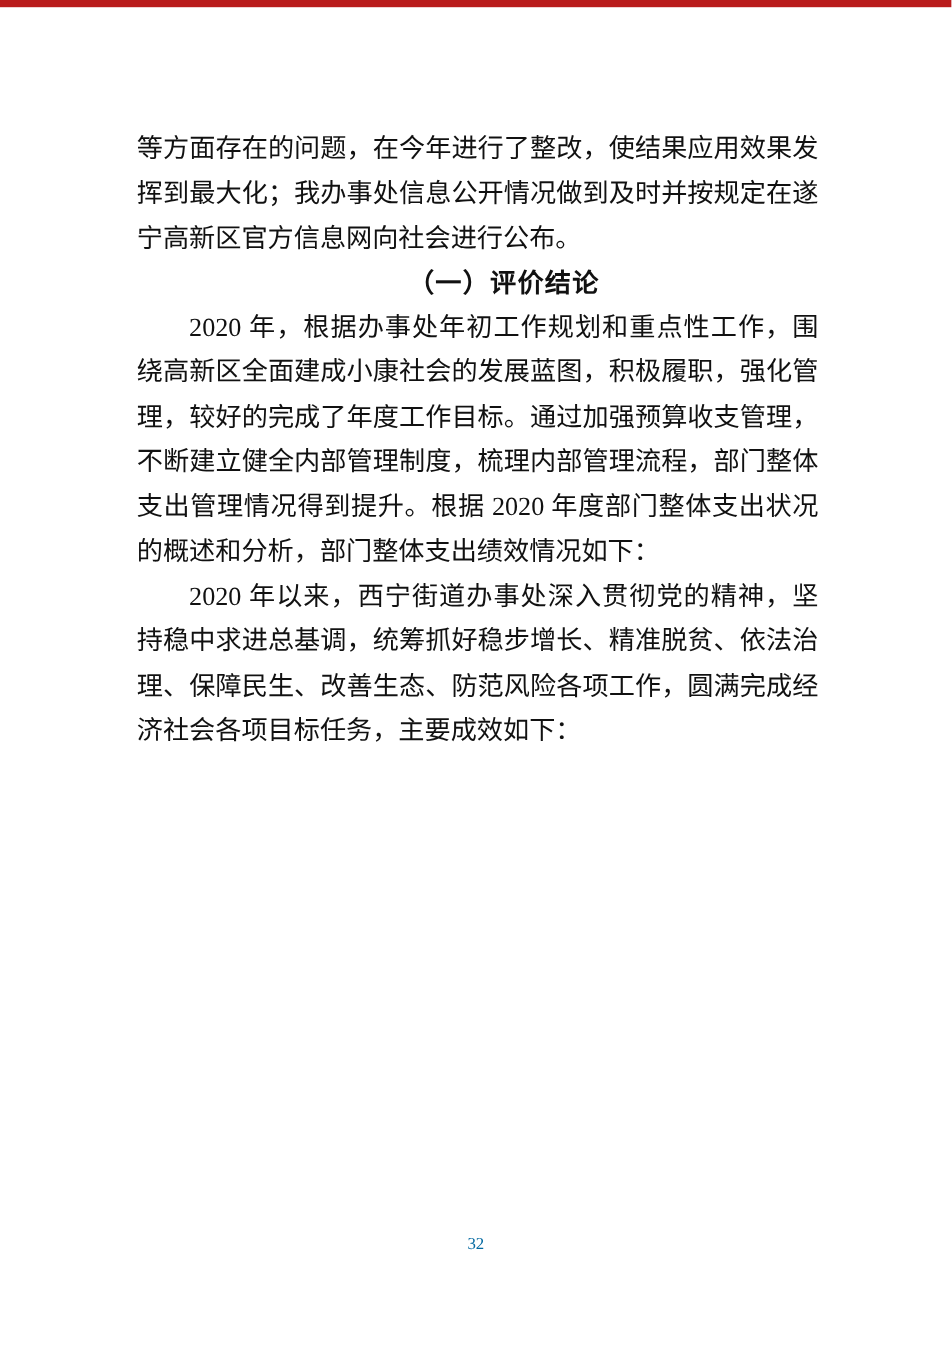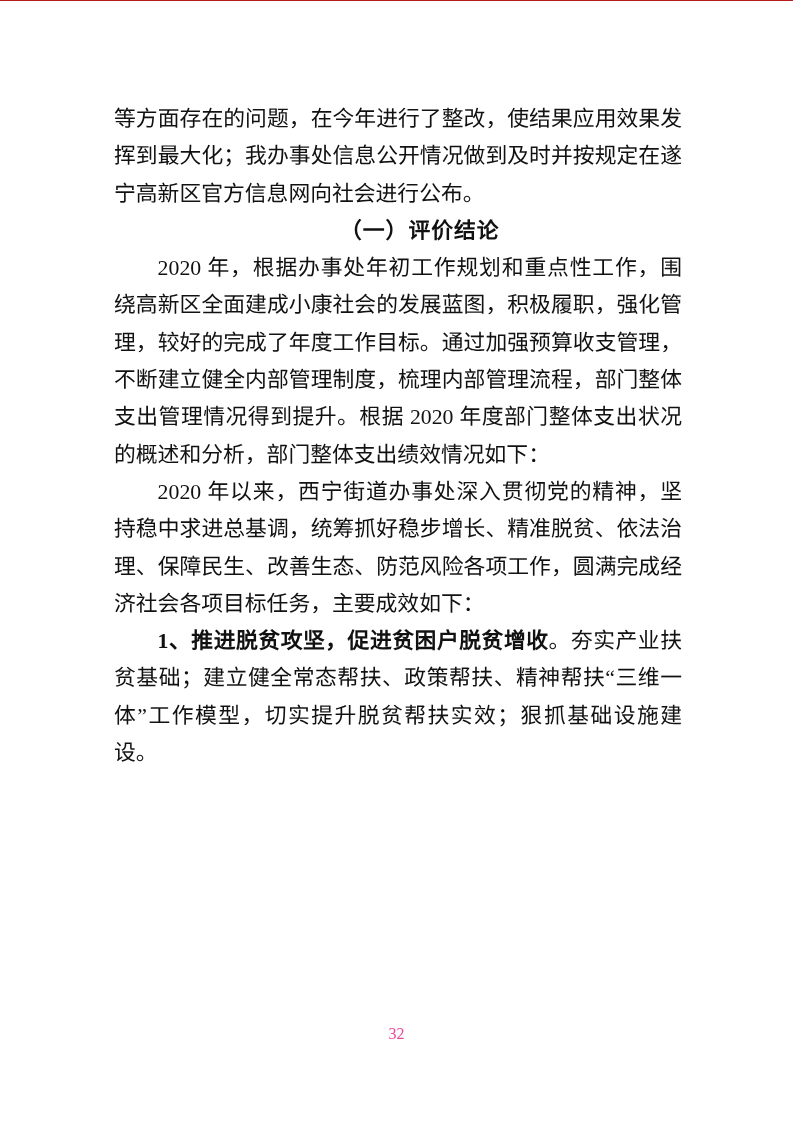--- a/index.html
+++ b/index.html
@@ -8,21 +8,21 @@
     background: #ffffff;
   }
   .page {
     position: relative;
     width: 793px;
     height: 1122px;
     background: #ffffff;
     overflow: hidden;
     color: #111111;
     font-family: "Liberation Serif", "DejaVu Serif", serif;
-    border-top: 1px solid #b91c1c;
+    border-top: 6px solid #b91c1c;
     box-sizing: border-box;
   }
   .text-block {
     position: absolute;
     left: 114px;
     top: 100px;
     width: 568px;
     font-size: 21.8px;
     line-height: 37.3px;
     text-align: justify;
@@ -51,41 +51,40 @@
     text-align: center;
     letter-spacing: 1px;
   }
   .bold-lead { font-weight: 700; }
   .footer-pagenum {
     position: absolute;
     left: 0;
     right: 0;
     top: 1024px;
     text-align: center;
-    font-size: 16px;
-    color: #ec4899;
+    font-size: 14px;
+    color: #0369a1;
     font-family: "Liberation Serif", "DejaVu Serif", serif;
   }
 </style>
 </head>
 <body>
 
 <div class="page">
   <div class="text-block">
 
     <p class="no-indent">等方面存在的问题，在今年进行了整改，使结果应用效果发挥到最大化；我办事处信息公开情况做到及时并按规定在遂宁高新区官方信息网向社会进行公布。</p>
 
 
     <h3 class="h-subsection">（一）评价结论</h3>
 
     <p class="indent">2020 年，根据办事处年初工作规划和重点性工作，围绕高新区全面建成小康社会的发展蓝图，积极履职，强化管理，较好的完成了年度工作目标。通过加强预算收支管理，不断建立健全内部管理制度，梳理内部管理流程，部门整体支出管理情况得到提升。根据 2020 年度部门整体支出状况的概述和分析，部门整体支出绩效情况如下：</p>
 
     <p class="indent">2020 年以来，西宁街道办事处深入贯彻党的精神，坚持稳中求进总基调，统筹抓好稳步增长、精准脱贫、依法治理、保障民生、改善生态、防范风险各项工作，圆满完成经济社会各项目标任务，主要成效如下：</p>
 
-    <p class="indent"><span class="bold-lead">1、推进脱贫攻坚，促进贫困户脱贫增收</span><span>。夯实产业扶贫基础；建立健全常态帮扶、政策帮扶、精神帮扶“三维一体”工作模型，切实提升脱贫帮扶实效；狠抓基础设施建设。</span></p>
 
 
   </div>
 
   <div class="footer-pagenum">
     <span>32</span>
   </div>
 </div>
 
 </body></html>

